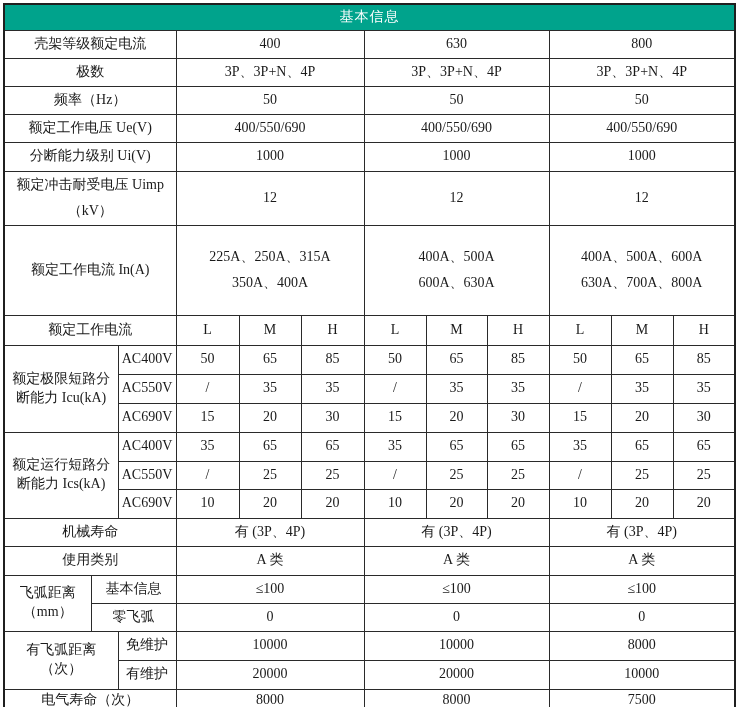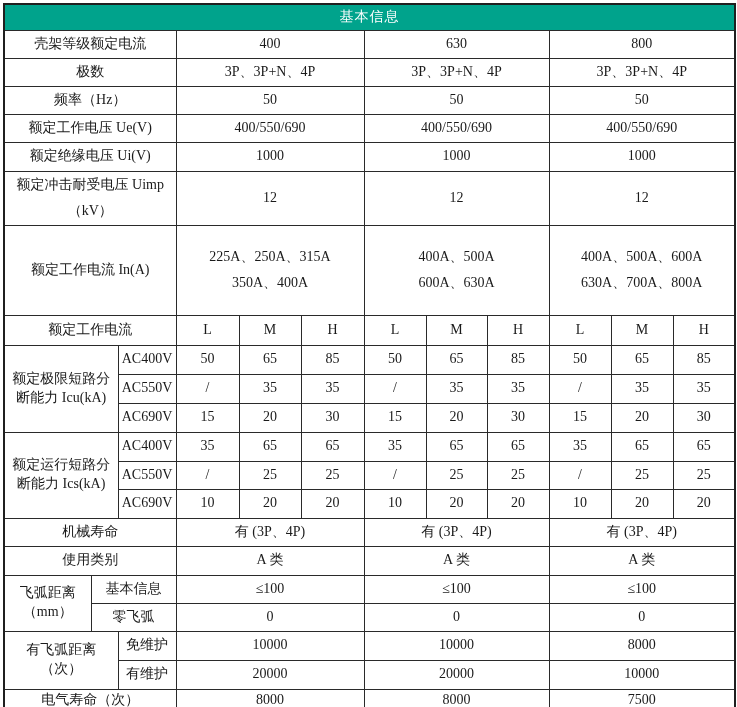--- a/index.html
+++ b/index.html
@@ -91,21 +91,21 @@
   </tr>
 
   <tr class="h28">
     <td colspan="3">额定工作电压 Ue(V)</td>
     <td colspan="3">400/550/690</td>
     <td colspan="3">400/550/690</td>
     <td colspan="3">400/550/690</td>
   </tr>
 
   <tr class="h29">
-    <td colspan="3">额定绝缘电压 Ui(V)</td>
+    <td colspan="3">分断能力级别 Ui(V)</td>
     <td colspan="3">1000</td>
     <td colspan="3">1000</td>
     <td colspan="3">1000</td>
   </tr>
 
   <tr class="h49">
     <td colspan="3" class="two-line">
       <div>额定冲击耐受电压 Uimp</div>
       <div>（kV）</div>
     </td>

